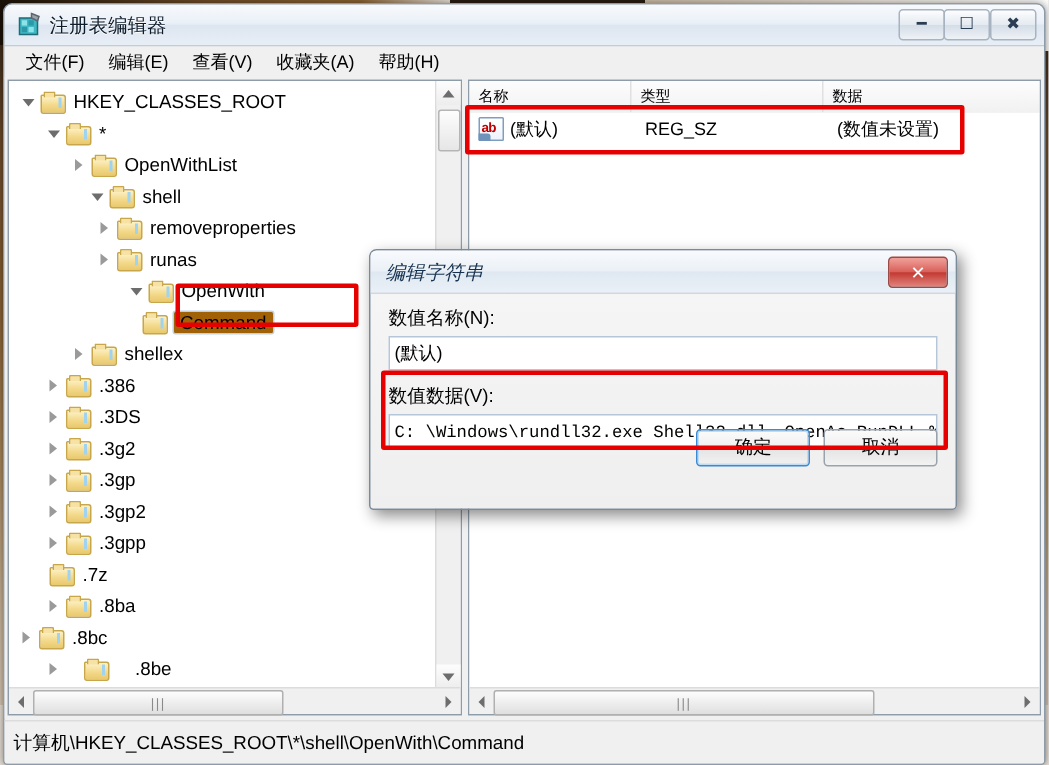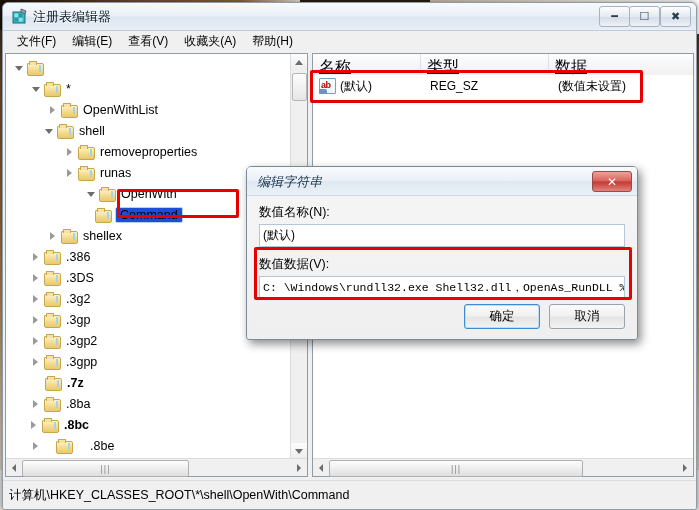--- a/index.html
+++ b/index.html
@@ -53,36 +53,36 @@
   
   #split{position:absolute;left:0;top:48px;right:0;bottom:30px;display:flex;background:#f0f0f0;}
   .pane{position:relative;background:#fff;border:1px solid #8e9ba8;margin:2px;}
   #left-pane{width:301px;}
   #right-pane{flex:1;}
 
   
   #tree{position:absolute;left:0;top:0;right:16px;bottom:17px;overflow:hidden;
     padding-top:3px;}
   .tnode{height:21px;display:flex;align-items:center;white-space:nowrap;font-size:12.5px;}
-  .tnode.sel .tlabel{background:#1d4ed8;border:1px solid #b9d2e8;padding:0 4px;border-radius:2px;}
+  .tnode.sel .tlabel{background:#a16207;border:1px solid #b9d2e8;padding:0 4px;border-radius:2px;}
   .expander{width:13px;height:13px;flex:0 0 13px;display:flex;align-items:center;justify-content:center;}
   .arrow-collapsed{width:0;height:0;border-left:5px solid #9a9a9a;border-top:4px solid transparent;border-bottom:4px solid transparent;}
   .arrow-expanded{width:0;height:0;border-top:5px solid #6d6d6d;border-left:4px solid transparent;border-right:4px solid transparent;margin-top:2px;}
   .folder{width:16px;height:14px;flex:0 0 16px;margin:0 4px 0 2px;position:relative;}
   .folder i{position:absolute;left:0;top:2px;width:15px;height:11px;display:block;
     background:linear-gradient(180deg,#fdf3c9,#f3d98b 55%,#e9c96d);
     border:1px solid #c8a64b;border-radius:1px 2px 2px 2px;}
   .folder i::before{content:"";position:absolute;left:1px;top:-3px;width:6px;height:3px;
     background:#f5e2a4;border:1px solid #c8a64b;border-bottom:none;border-radius:1px 1px 0 0;}
   .folder i::after{content:"";position:absolute;right:2px;top:1px;width:2px;height:7px;background:#9fd3ef;}
   .tlabel{padding:0 2px;}
 
   
   #lv-head{display:flex;height:21px;background:linear-gradient(180deg,#fdfdfd,#f1f1f1);
-    border-bottom:1px solid #d6d6d6;font-size:16px;text-decoration:underline;}
+    border-bottom:1px solid #d6d6d6;font-size:10px;}
   .lv-col{padding:3px 6px;border-right:1px solid #e0e0e0;box-sizing:border-box;}
   .c1{width:108px;} .c2{width:128px;} .c3{flex:1;border-right:none;}
   #lv-rows{position:absolute;left:0;top:21px;right:0;bottom:17px;background:#fff;}
   .lv-row{display:flex;height:22px;align-items:center;font-size:12px;}
   .val-icon{width:15px;height:14px;margin:0 4px 0 6px;flex:0 0 15px;position:relative;
     background:linear-gradient(180deg,#ffffff,#eef4fb);border:1px solid #7f9dc0;border-radius:1px;}
   .val-icon span{position:absolute;left:1px;top:0px;font-size:9px;font-weight:bold;color:#c00000;
     font-family:"Liberation Sans",sans-serif;line-height:12px;letter-spacing:-.5px;}
   .val-icon::after{content:"";position:absolute;left:-1px;bottom:-1px;width:8px;height:5px;
     background:#6f93bb;border-radius:0 2px 0 1px;}
@@ -125,21 +125,21 @@
   #dlg-close{position:absolute;right:5px;top:4px;width:38px;height:19px;border-radius:3px;
     border:1px solid #9b4b46;
     background:linear-gradient(180deg,#f0a19a,#d9615a 48%,#c23a33 52%,#e2837c);
     display:flex;align-items:center;justify-content:center;color:#fff;font-size:12px;font-weight:bold;}
   #dlg-body{position:relative;padding:8px 12px 0 12px;}
   .dlg-label{font-size:12.5px;margin-bottom:3px;}
   .dlg-input{height:19px;border:1px solid #b5c6d8;background:#fff;
     font-family:"Liberation Mono","DejaVu Sans Mono",monospace;font-size:11.5px;
     padding:1px 3px;display:flex;align-items:center;overflow:hidden;white-space:nowrap;}
   .dlg-input.cn{font-family:"Liberation Sans",sans-serif;font-size:12px;}
-  #dlg-buttons{position:absolute;right:12px;bottom:10px;display:flex;gap:9px;}
+  #dlg-buttons{position:absolute;right:12px;bottom:28px;display:flex;gap:9px;}
   .dlg-btn{width:74px;height:23px;border-radius:3px;font-size:12.5px;
     display:flex;align-items:center;justify-content:center;
     background:linear-gradient(180deg,#fbfbfb,#f0f0f0 48%,#e4e4e4 52%,#f2f2f2);
     border:1px solid #9aa3ac;}
   .dlg-btn.default{border:1px solid #3c8ad0;box-shadow:0 0 0 1px #bfdcf5 inset;}
 
   
   .redbox{position:absolute;border:3px solid #e60000;border-radius:2px;pointer-events:none;}
   #red-tree{left:117px;top:189px;width:116px;height:23px;}
   #red-list{left:310px;top:70px;width:327px;height:27px;}
@@ -190,40 +190,41 @@
 
     <div class="pane" id="left-pane">
       <div id="tree">
           <div class="tnode" style="padding-left: 6px;">
             <span class="expander">
               <span class="arrow-expanded"></span>
             </span>
             <span class="folder">
               <i></i>
             </span>
+            <span class="tlabel">HKEY_CLASSES_ROOT</span>
           </div>
           <div class="tnode" style="padding-left: 23px;">
             <span class="expander">
               <span class="arrow-expanded"></span>
             </span>
             <span class="folder">
               <i></i>
             </span>
             <span class="tlabel">*</span>
           </div>
           <div class="tnode" style="padding-left: 40px;">
             <span class="expander">
               <span class="arrow-collapsed"></span>
             </span>
             <span class="folder">
               <i></i>
             </span>
             <span class="tlabel">OpenWithList</span>
           </div>
-          <div class="tnode" style="padding-left: 36px;">
+          <div class="tnode" style="padding-left: 52px;">
             <span class="expander">
               <span class="arrow-expanded"></span>
             </span>
             <span class="folder">
               <i></i>
             </span>
             <span class="tlabel">shell</span>
           </div>
           <div class="tnode" style="padding-left: 57px;">
             <span class="expander">
@@ -315,37 +316,37 @@
           </div>
           <div class="tnode" style="padding-left: 23px;">
             <span class="expander">
               <span class="arrow-collapsed"></span>
             </span>
             <span class="folder">
               <i></i>
             </span>
             <span class="tlabel">.3gpp</span>
           </div>
-          <div class="tnode" style="padding-left: 24px; font-weight: bold;">
+          <div class="tnode" style="padding-left: 12px;">
             <span class="expander"></span>
             <span class="folder">
               <i></i>
             </span>
             <span class="tlabel">.7z</span>
           </div>
           <div class="tnode" style="padding-left: 23px;">
             <span class="expander">
               <span class="arrow-collapsed"></span>
             </span>
             <span class="folder">
               <i></i>
             </span>
             <span class="tlabel">.8ba</span>
           </div>
-          <div class="tnode" style="padding-left: 21px; font-weight: bold;">
+          <div class="tnode" style="padding-left: 5px;">
             <span class="expander">
               <span class="arrow-collapsed"></span>
             </span>
             <span class="folder">
               <i></i>
             </span>
             <span class="tlabel">.8bc</span>
           </div>
           <div class="tnode" style="padding-left: 23px; gap: 12px;">
             <span class="expander">

